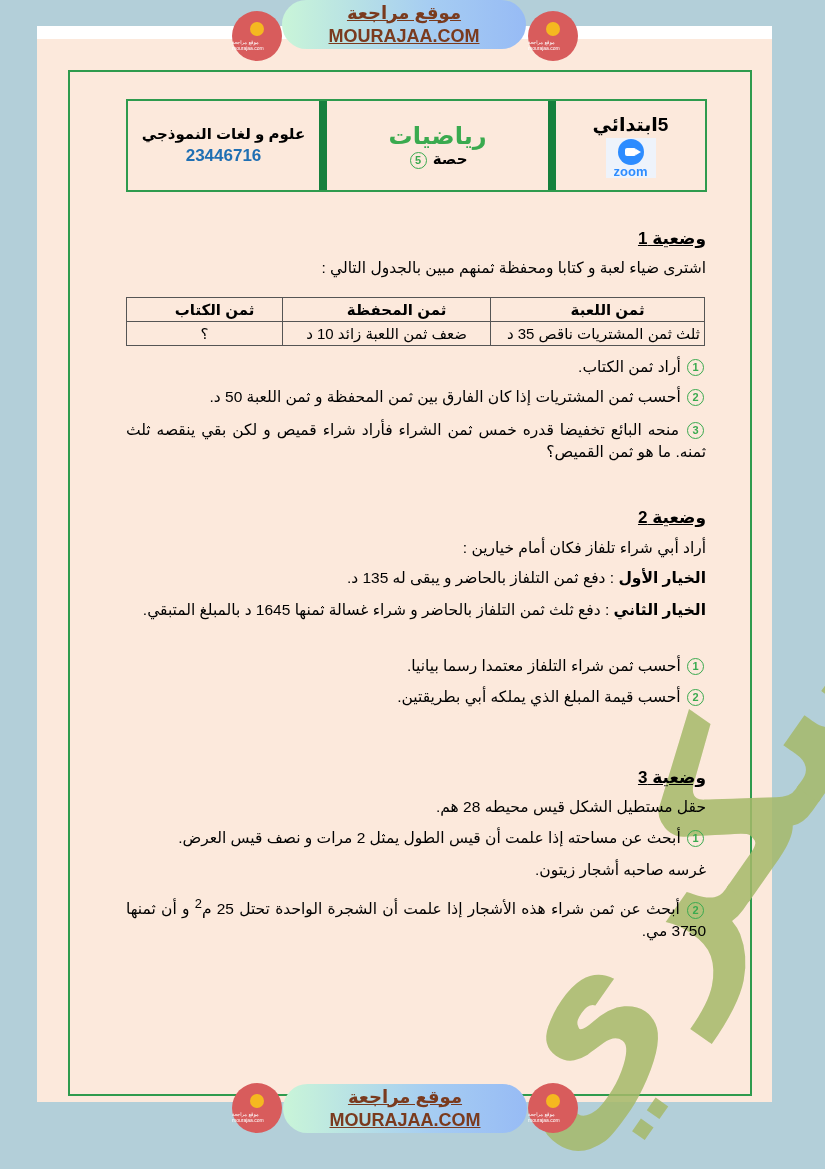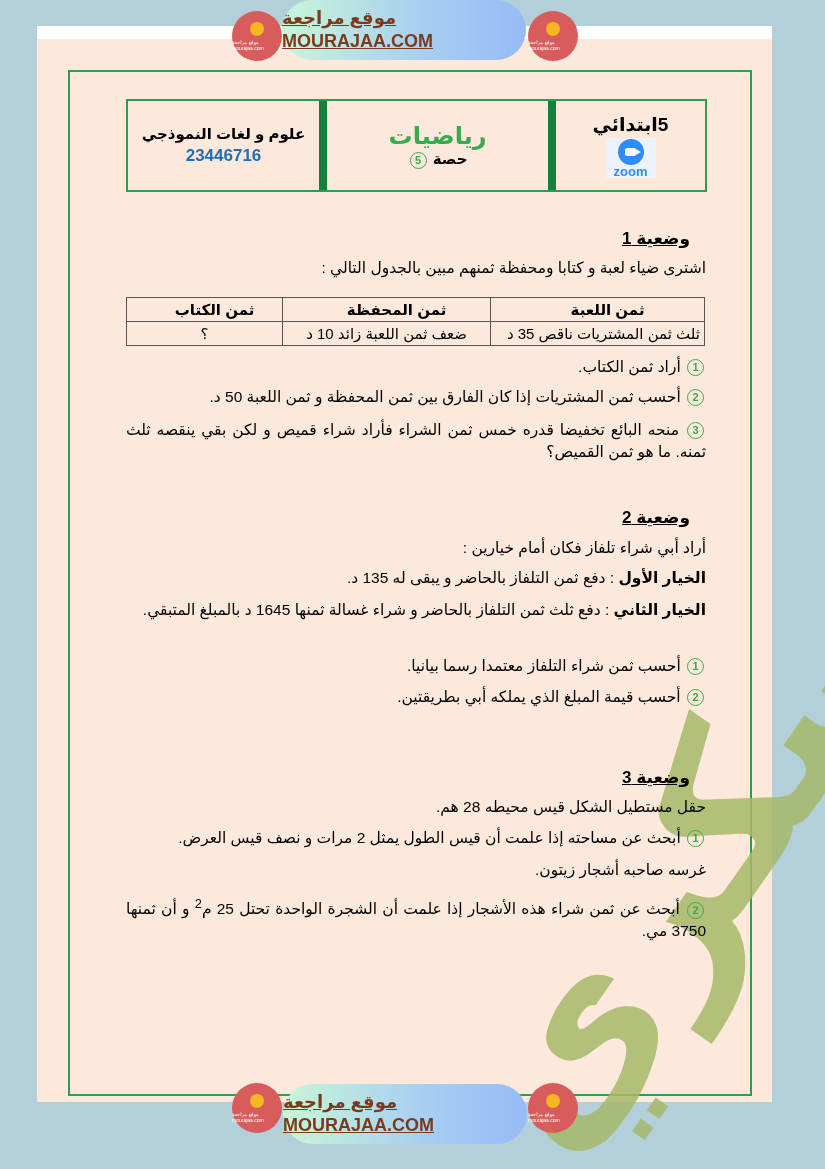--- a/index.html
+++ b/index.html
@@ -18,30 +18,30 @@
   .zoom-logo{width:50px;height:40px;background:#eef3fb;display:flex;flex-direction:column;align-items:center;justify-content:center;margin-top:2px;}
   .zoom-circle{width:26px;height:26px;border-radius:50%;background:#2d8cff;display:flex;align-items:center;justify-content:center;}
   .zoom-cam{width:11px;height:8px;background:#fff;border-radius:2px;position:relative;}
   .zoom-cam:after{content:"";position:absolute;right:-5px;top:1px;border-top:3px solid transparent;border-bottom:3px solid transparent;border-left:5px solid #fff;}
   .zoom-text{color:#2d8cff;font-size:13px;font-weight:bold;line-height:13px;}
   .subject{color:#3aaa4f;font-size:24px;font-weight:bold;}
   .session{font-size:15px;font-weight:bold;}
   .num-circle{display:inline-block;width:15px;height:15px;border:1.5px solid #3aaa4f;border-radius:50%;color:#3aaa4f;font-size:11px;line-height:15px;text-align:center;font-weight:bold;vertical-align:middle;margin:0 2px;}
   .school{font-size:15px;font-weight:bold;}
   .phone{color:#1f6fb3;font-size:17px;font-weight:bold;margin-top:3px;}
-  .sit-title{font-weight:bold;text-decoration:underline;font-size:17px;position:absolute;right:16px;}
+  .sit-title{font-weight:bold;text-decoration:underline;font-size:17px;position:absolute;right:0;}
   .line{position:absolute;right:0;white-space:nowrap;}
   .para{position:absolute;right:0;width:580px;text-align:justify;line-height:22px;}
   .bold{font-weight:bold;}
   table.data{position:absolute;left:126px;top:297px;width:579px;border-collapse:collapse;direction:rtl;font-size:15px;}
   table.data td,table.data th{border:1px solid #555;padding:1px 4px;height:21px;}
   table.data th{font-weight:bold;text-align:center;padding-left:24px;}
   table.data td{text-align:center;}
   .watermark{position:absolute;left:140px;top:300px;font-size:210px;color:#a6b96a;opacity:0.85;transform:rotate(-55deg);transform-origin:center;white-space:nowrap;font-family:"DejaVu Sans",sans-serif;font-weight:bold;direction:rtl;pointer-events:none;}
-  .banner{position:absolute;width:244px;height:60px;border-radius:34px;background:linear-gradient(90deg,#c9f5d8,#a6cdf2 60%,#97bbf5);display:flex;flex-direction:column;justify-content:center;}
+  .banner{position:absolute;width:244px;height:49px;border-radius:34px;background:linear-gradient(90deg,#c9f5d8,#a6cdf2 60%,#97bbf5);display:flex;flex-direction:column;align-items:center;justify-content:center;}
   .banner .ar{font-size:18px;font-weight:bold;color:#7a3a1e;text-decoration:underline;line-height:22px;}
   .banner .en{font-size:18px;font-weight:bold;color:#7a3a1e;text-decoration:underline;line-height:24px;}
   .badge{position:absolute;width:50px;height:50px;border-radius:50%;background:#d85c5c;display:flex;flex-direction:column;align-items:center;justify-content:center;}
   .badge .dot{width:14px;height:14px;border-radius:50%;background:#f5b820;}
   .badge .t{color:#fff;font-size:5px;line-height:6px;margin-top:3px;}
 </style>
 </head>
 <body>
 
 <div class="page">

